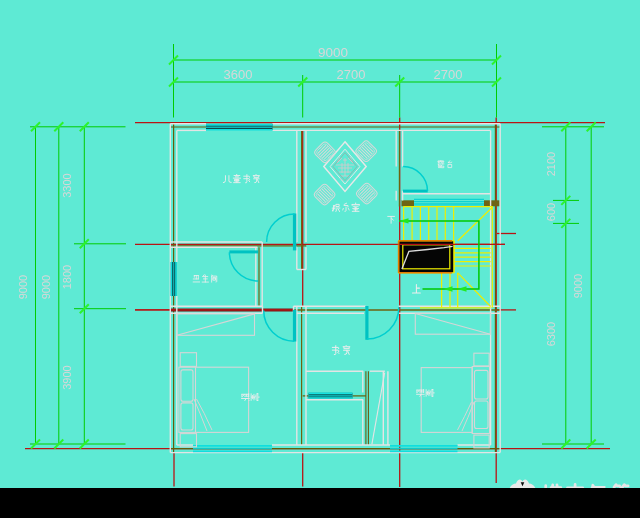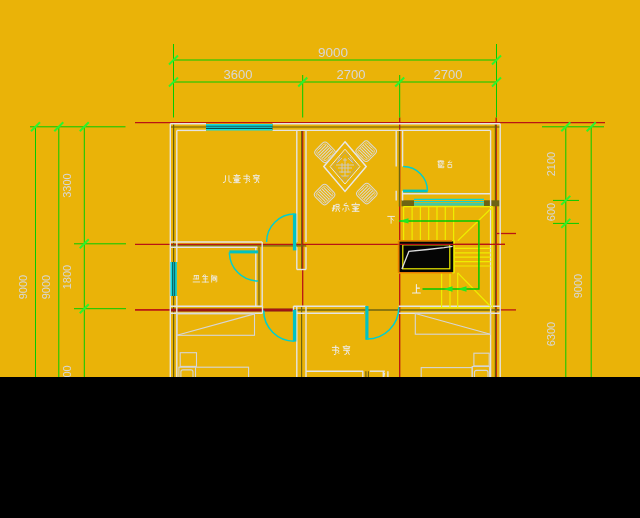--- a/index.html
+++ b/index.html
@@ -1,16 +1,16 @@
 <!DOCTYPE html>
 <html><head>
 <meta charset="utf-8">
 <style>
 html,body{margin:0;padding:0;background:#000;}
-#c{position:relative;width:640px;height:377px;background:#eab308;overflow:hidden;}
+#c{position:relative;width:640px;height:488px;background:#5eead4;overflow:hidden;}
 svg{position:absolute;left:0;top:0;}
 text{font-family:"Liberation Sans",sans-serif;fill:#d7d7d7;}
 </style>
 </head>
 <body>
 <div id="c">
 <svg width="640" height="518" viewBox="0 0 640 518">
 <g stroke-linecap="butt" fill="none">
 
 <g stroke="#b81414" stroke-width="1.3">

